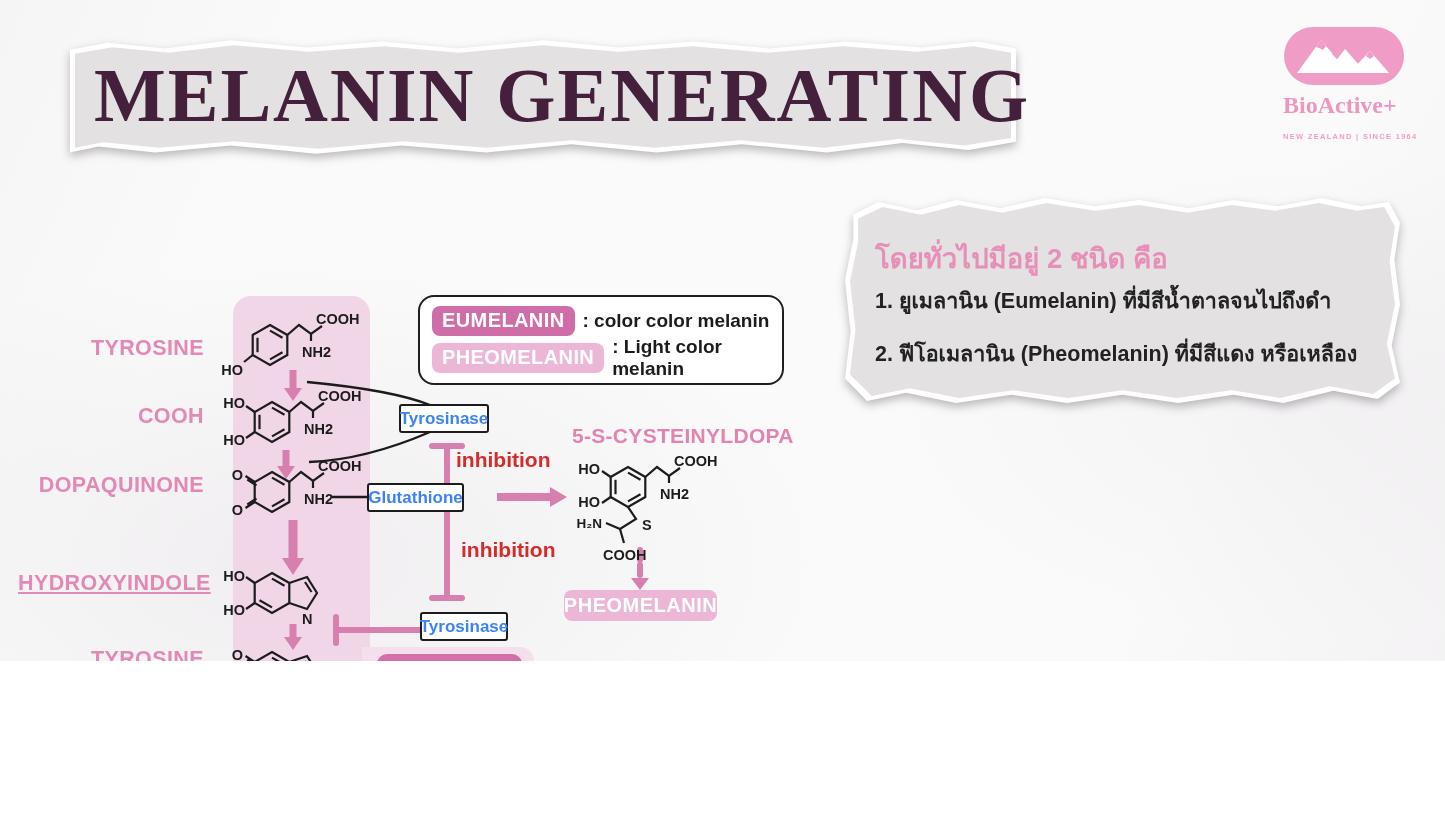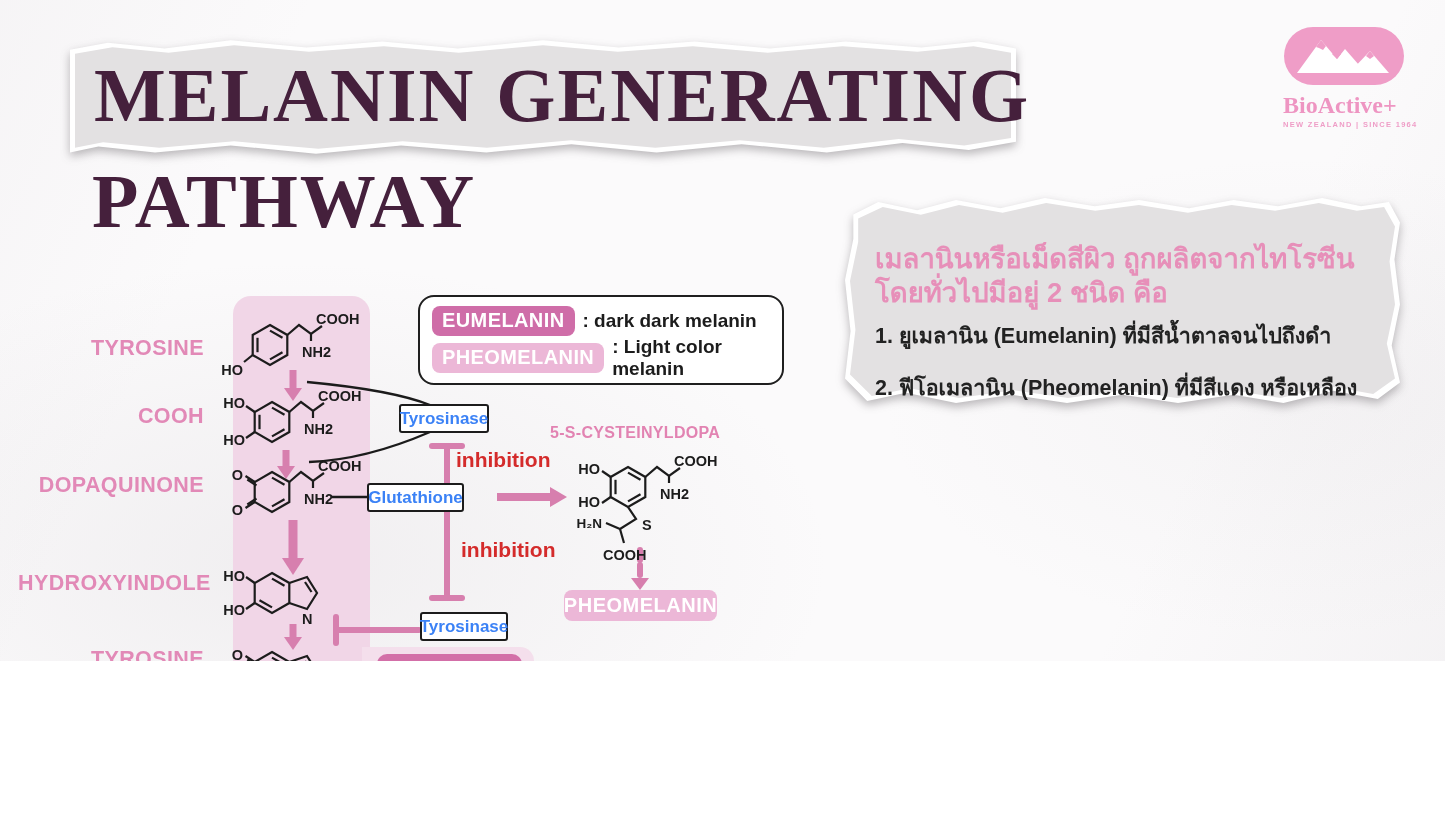--- a/index.html
+++ b/index.html
@@ -34,21 +34,21 @@
     letter-spacing:2px; color:#45203c; white-space:nowrap; z-index:5;
   }
   .title-line2 {
     position:absolute; left:92px; top:158px;
     font-family:"Liberation Serif", serif; font-size:76px; font-weight:600;
     letter-spacing:2px; color:#45203c; white-space:nowrap;
   }
   
   .logo { position:absolute; left:1283px; top:26px; width:146px; text-align:left; z-index:6; }
   .logo-brand { font-family:"Liberation Serif", serif; font-weight:bold; font-size:24px; color:#ee95c2; margin-top:2px; }
-  .logo-tagline { font-size:7.5px; font-weight:bold; letter-spacing:1.3px; color:#ef9dc7; margin-top:1px; }
+  .logo-tagline { font-size:7.5px; font-weight:bold; letter-spacing:1.3px; color:#ef9dc7; margin-top:13px; }
   
   .pink-panel { position:absolute; left:233px; top:296px; width:137px; height:410px; background:#f1d6e7; border-radius:18px; }
   .pink-panel-ext { position:absolute; left:362px; top:647px; width:172px; height:60px; background:#f4dfec; border-radius:0 14px 14px 0; }
   .stage-label {
     position:absolute; left:18px; width:186px; text-align:right;
     font-size:21.5px; font-weight:bold; color:#e289b7; letter-spacing:0.4px;
   }
   .diagram-svg { position:absolute; left:0; top:0; pointer-events:none; }
   .chem-text { font-family:"Liberation Sans", sans-serif; font-size:14.5px; font-weight:600; fill:#1c1c1c; }
   .chem-text-sm { font-family:"Liberation Sans", sans-serif; font-size:13.5px; font-weight:600; fill:#1c1c1c; }
@@ -63,21 +63,21 @@
     background:rgba(255,255,255,0.9); border:2.5px solid #1f1f1f; border-radius:16px;
     padding:9px 12px; display:flex; flex-direction:column; justify-content:space-between;
   }
   .legend-row { display:flex; align-items:center; gap:8px; }
   .legend-badge {
     border-radius:8px; color:#ffffff; font-weight:bold; font-size:20px;
     padding:3px 10px 4px 10px; letter-spacing:0.4px;
   }
   .legend-desc { font-size:19px; font-weight:bold; color:#1c1c1c; }
   .inhibition-label { position:absolute; font-size:21px; font-weight:bold; color:#d42b2b; }
-  .branch-title { position:absolute; left:550px; top:424px; font-size:16px; font-weight:bold; color:#e283b2; letter-spacing:0.3px; }
+  .branch-title { position:absolute; left:572px; top:424px; font-size:21px; font-weight:bold; color:#e283b2; letter-spacing:0.3px; }
   .product-box {
     position:absolute; display:flex; align-items:center; justify-content:center;
     color:#ffffff; font-weight:bold; letter-spacing:0.5px;
   }
   .pheo-box { left:564px; top:590px; width:153px; height:31px; background:#ecb7d7; border-radius:8px; font-size:20px; }
   .eume-box { left:377px; top:654px; width:145px; height:45px; background:#d36fa8; border-radius:10px; font-size:24px; }
   
   .info1 { left:845px; top:198px; width:555px; height:205px; }
   .info2 { left:843px; top:503px; width:552px; height:215px; }
   .info-content { position:absolute; inset:0; z-index:2; }
@@ -92,42 +92,41 @@
 </head>
 <body>
 
 <div class="canvas">
 
   <div class="torn title-strip">
     <div class="torn-outer"></div>
     <div class="torn-inner"></div>
   </div>
   <div class="title-line1">MELANIN GENERATING</div>
-  <div class="title-line2">PATHWAY</div>
 
   <div class="logo">
     <svg width="122" height="60" viewBox="0 0 122 60">
       <rect x="1" y="1" width="120" height="58" rx="29" ry="29" fill="#ef9dc7"></rect>
       <polygon points="14,47 38,14 54,33 62,23 83,47" fill="#ffffff"></polygon>
       <polygon points="66,47 87,25 106,47" fill="#ffffff"></polygon>
       <polygon points="33,21 38,14 43,20 40,24 36,22" fill="#ef9dc7"></polygon>
       <polygon points="49,28 54,33 58,28 54,25" fill="#ef9dc7"></polygon>
       <polygon points="83,30 87,25 91,30 87,33" fill="#ef9dc7"></polygon>
     </svg>
     <div class="logo-brand">BioActive+</div>
     <div class="logo-tagline">NEW ZEALAND | SINCE 1964</div>
   </div>
 
   <div class="pink-panel"></div>
   <div class="pink-panel-ext"></div>
 
   <div class="stage-label" style="top:336px;">TYROSINE</div>
   <div class="stage-label" style="top:404px;">COOH</div>
   <div class="stage-label" style="top:473px;">DOPAQUINONE</div>
-  <div class="stage-label" style="top:571px;">HYDROXYINDOLE</div>
+  <div class="stage-label" style="top:571px;text-decoration:underline;">HYDROXYINDOLE</div>
   <div class="stage-label" style="top:647px;">TYROSINE</div>
 
   <svg class="diagram-svg" width="1445" height="813" viewBox="0 0 1445 813">
 
     <g stroke="#d77fae" fill="#d77fae">
       <line x1="293" y1="370" x2="293" y2="388" stroke-width="7"></line>
       <polygon points="284,388 302,388 293,401" stroke="none"></polygon>
       <line x1="286" y1="450" x2="286" y2="466" stroke-width="7"></line>
       <polygon points="277,466 295,466 286,479" stroke="none"></polygon>
       <line x1="293" y1="520" x2="293" y2="558" stroke-width="9"></line>
@@ -248,21 +247,21 @@
       <text x="600" y="507" text-anchor="end" class="chem-text" stroke="none" fill="#1c1c1c">HO</text>
       <text x="642" y="530" class="chem-text" stroke="none" fill="#1c1c1c">S</text>
       <text x="602" y="528" text-anchor="end" class="chem-text-sm" stroke="none" fill="#1c1c1c">H₂N</text>
       <text x="603" y="560" class="chem-text" stroke="none" fill="#1c1c1c">COOH</text>
     </g>
   </svg>
 
   <div class="legend-box">
     <div class="legend-row">
       <span class="legend-badge" style="background:#cf6da8;">EUMELANIN</span>
-      <span class="legend-desc">: dark dark melanin</span>
+      <span class="legend-desc">: color color melanin</span>
     </div>
     <div class="legend-row">
       <span class="legend-badge" style="background:#ecb7d7;">PHEOMELANIN</span>
       <span class="legend-desc">: Light color melanin</span>
     </div>
   </div>
 
   <div class="enzyme-box" style="left:399px; top:404px; width:90px; height:29px;">Tyrosinase</div>
   <div class="enzyme-box" style="left:367px; top:483px; width:97px; height:29px;">Glutathione</div>
   <div class="enzyme-box" style="left:420px; top:612px; width:88px; height:29px;">Tyrosinase</div>
@@ -271,21 +270,20 @@
   <div class="inhibition-label" style="left:461px; top:538px;">inhibition</div>
 
   <div class="branch-title">5-S-CYSTEINYLDOPA</div>
   <div class="product-box pheo-box">PHEOMELANIN</div>
   <div class="product-box eume-box">EUMELANIN</div>
 
   <div class="torn info1">
     <div class="torn-outer"></div>
     <div class="torn-inner"></div>
     <div class="info-content">
-      <div class="info-heading">เมลานินหรือเม็ดสีผิว ถูกผลิตจากไทโรซีน</div>
       <div class="info-heading">โดยทั่วไปมีอยู่ 2 ชนิด คือ</div>
       <div class="info-item first-item">1. ยูเมลานิน (Eumelanin) ที่มีสีน้ำตาลจนไปถึงดำ</div>
       <div class="info-item">2. ฟีโอเมลานิน (Pheomelanin) ที่มีสีแดง หรือเหลือง</div>
     </div>
   </div>
 
 
 </div>
 
 </body></html>

